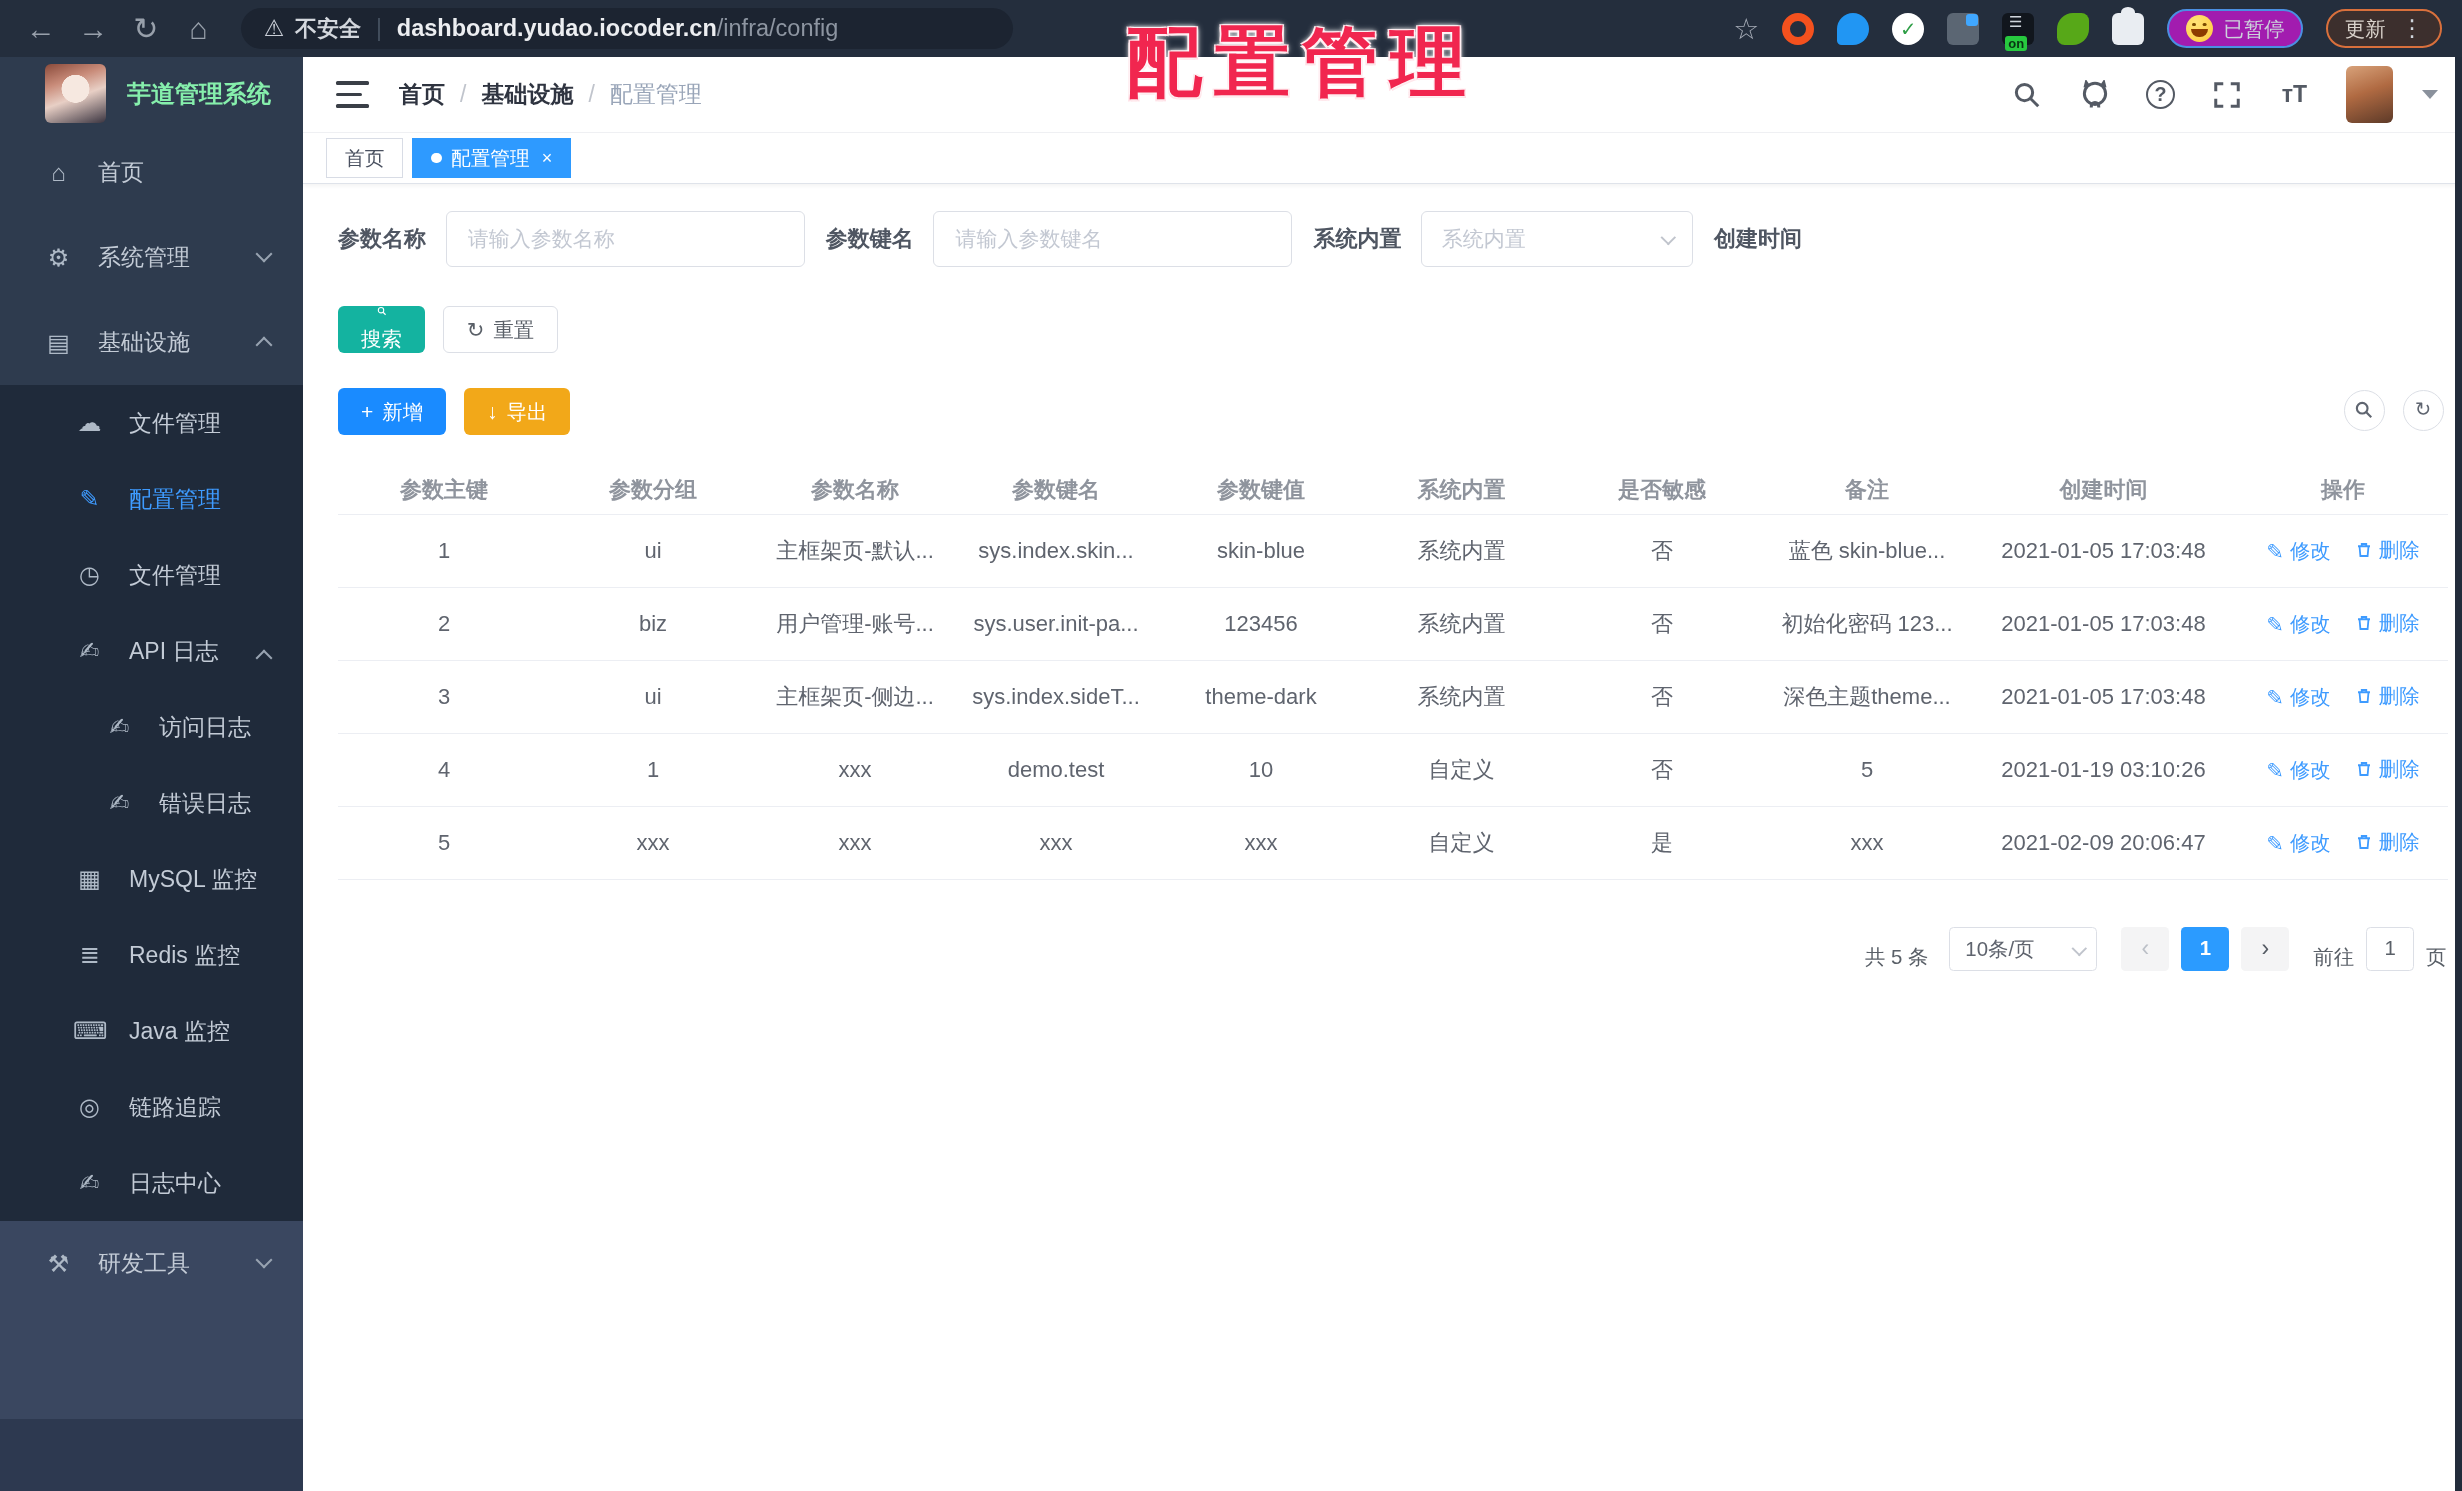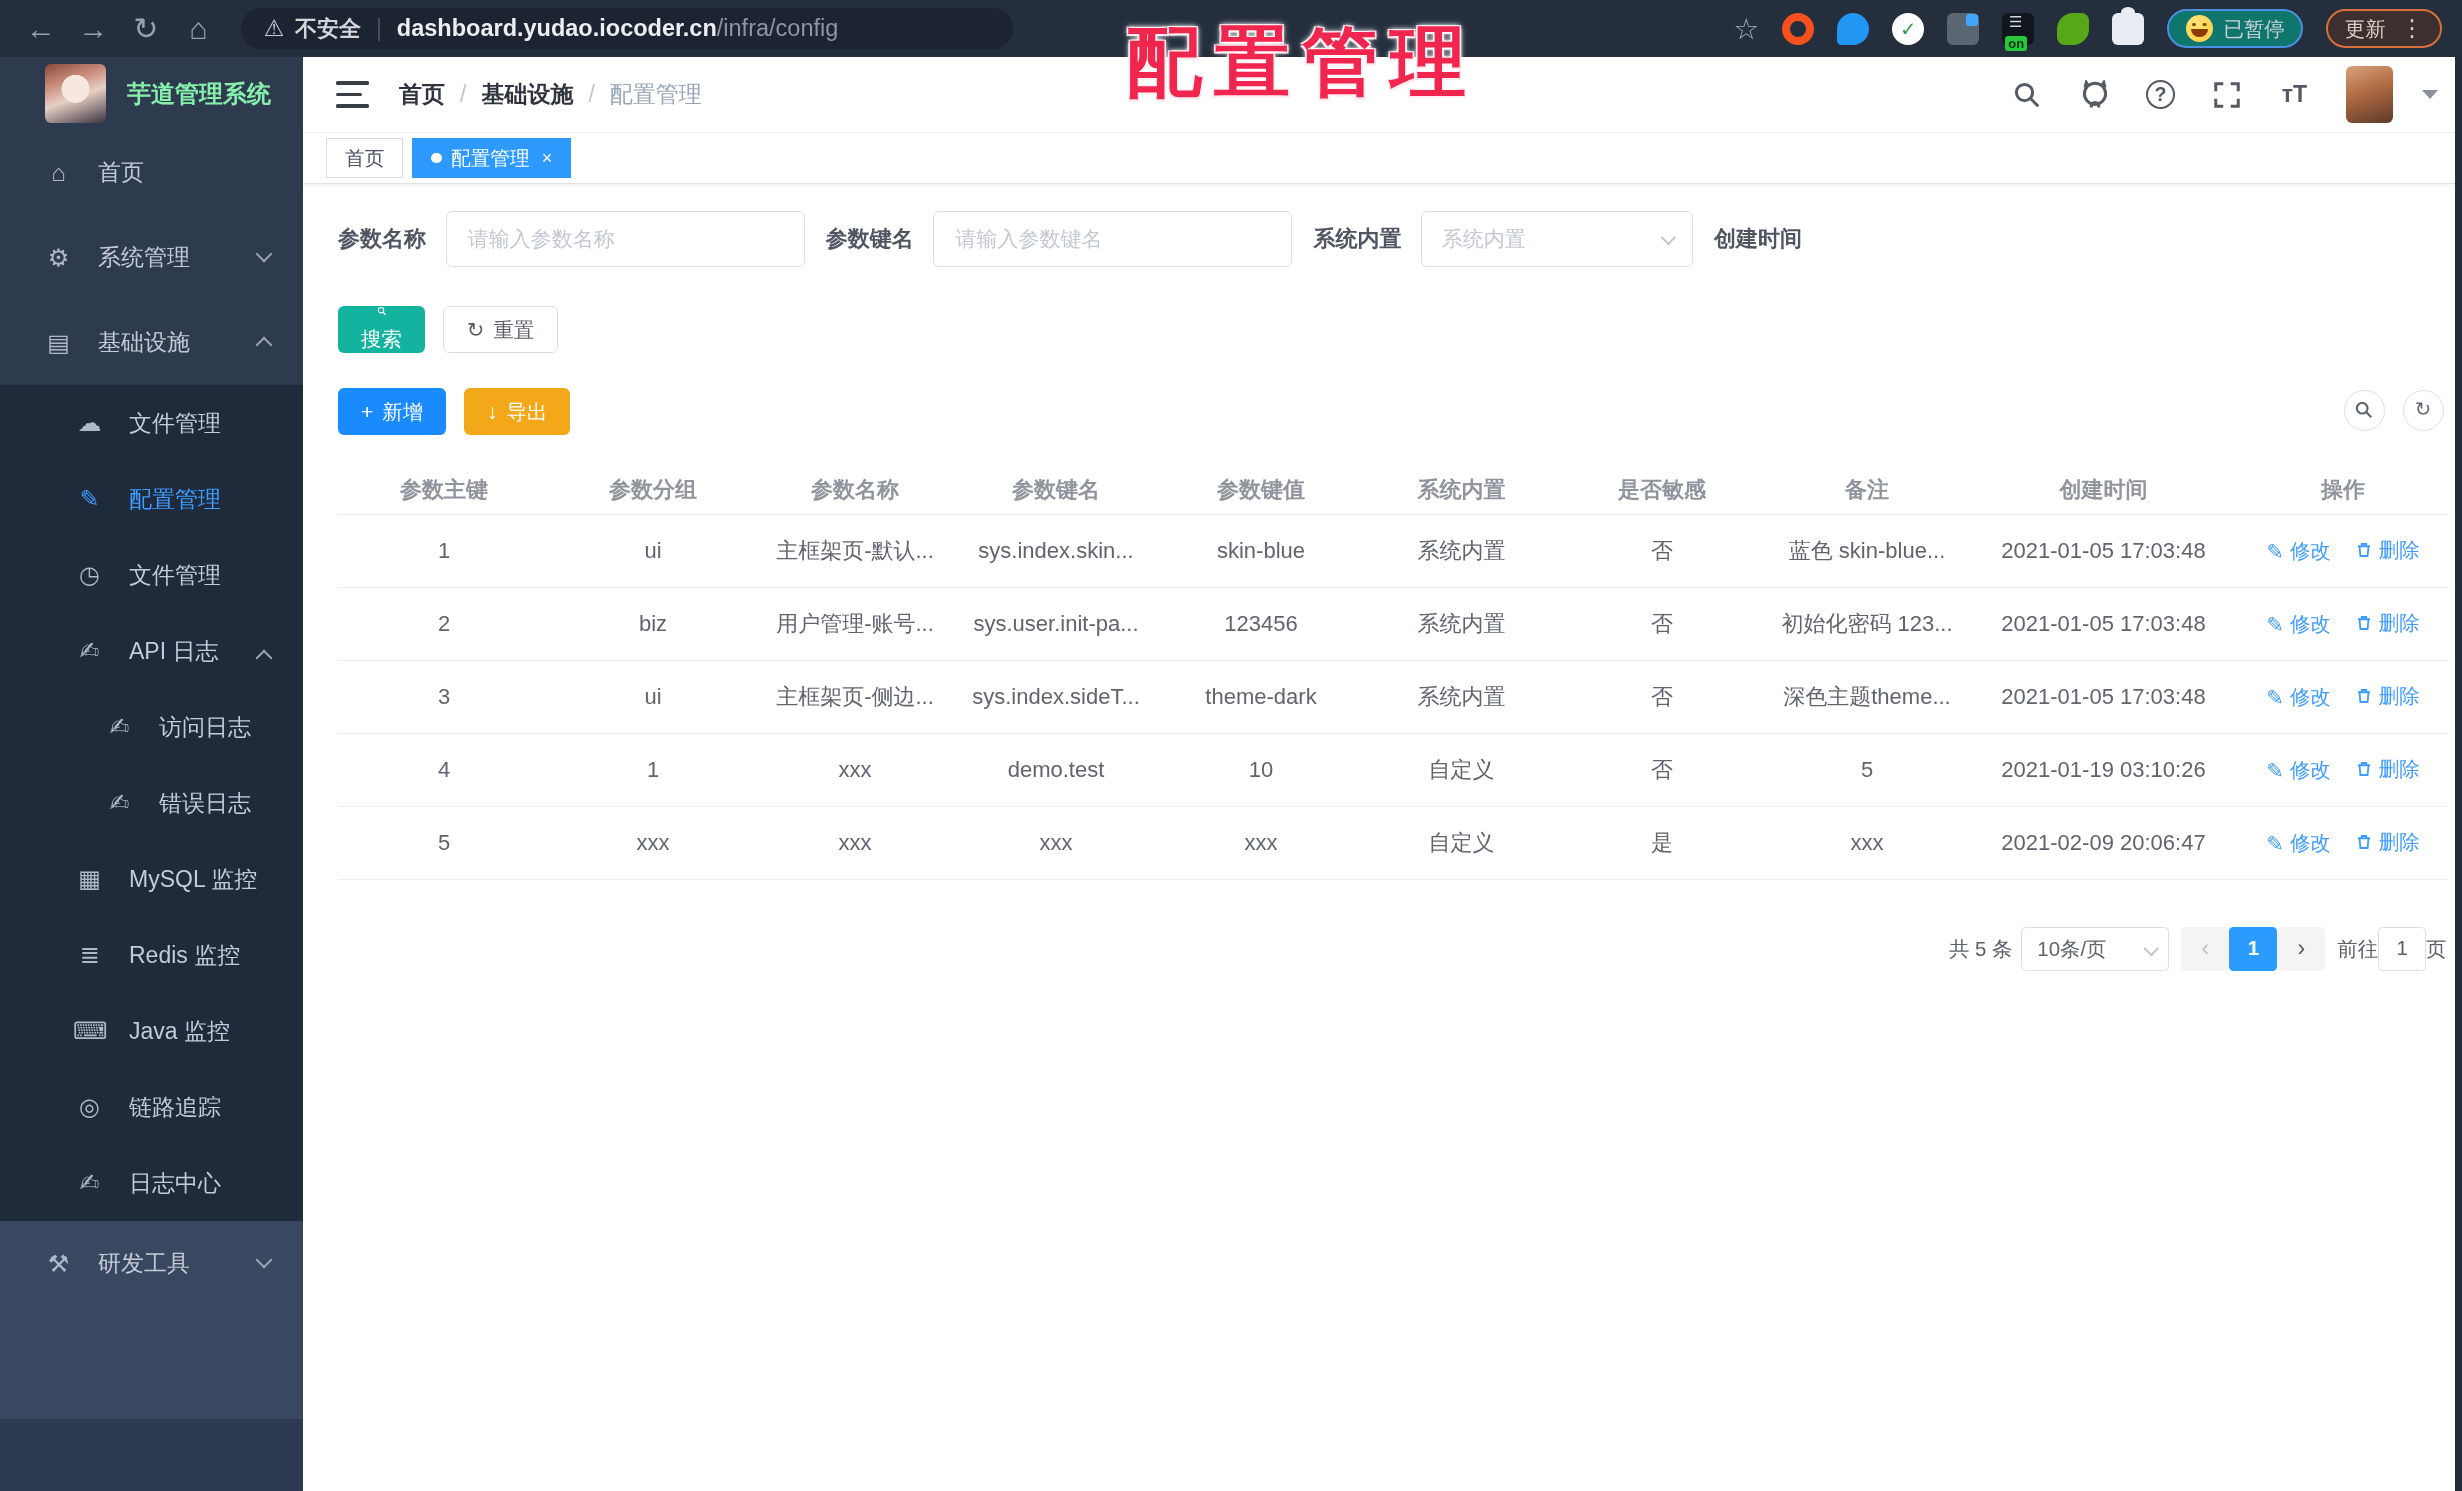--- a/index.html
+++ b/index.html
@@ -33,21 +33,21 @@
     left:6.8px; top:0px; }
   .ext-on::after { content:"on"; position:absolute; left:3px; bottom:-6px;
     background:#27c93f; color:#083313; font-size:13px; font-weight:700;
     border-radius:3px; padding:0 3px; }
   .ext-leaf { background:#57a818; border-radius:50% 7.6px 50% 7.6px; }
   .ext-puzzle { background:#e9edf2; border-radius:6px; }
   .ext-puzzle::after { content:""; position:absolute; left:9px; top:-5.3px; width:13.6px;
     height:10.6px; background:#e9edf2; border-radius:50%; }
   .chrome-pill { display:flex; align-items:center; height:39px; border-radius:21px;
     padding:0 16.6px; font-size:20.4px; gap:10.6px; }
-  .pill-paused { border:2.3px solid #4b8fe2; background:#0f766e; color:#ccd2db; }
+  .pill-paused { border:2.3px solid #4b8fe2; background:#a21caf; color:#ccd2db; }
   .emoji-face { width:27px; height:27px; background:radial-gradient(circle at 35% 30%,#ffe477,#ffc93c);
     border-radius:50%; position:relative; }
   .emoji-face::before { content:""; position:absolute; left:6px; top:7.6px; width:3.8px;
     height:3.8px; background:#7a4b00; border-radius:50%; box-shadow:10.6px 0 0 #7a4b00; }
   .emoji-face::after { content:""; position:absolute; left:5.3px; top:13.6px; width:16.6px;
     height:8.3px; background:#8c3b00; border-radius:0 0 16.6px 16.6px; }
   .pill-update { border:2.3px solid #d9703c; background:#3c2f2d; color:#d9d2cb; }
   .dots-v { color:#cfd5dc; font-size:23px; letter-spacing:0; margin-left:4.5px; }
 
   
@@ -163,22 +163,22 @@
     font-size:22px; }
   th { color:#8f949d; font-weight:700; height:47px; text-align:center;
     border-bottom:0.8px solid #eceef3; white-space:nowrap; }
   td { color:#5f646e; height:73px; text-align:center; border-bottom:0.8px solid #eceef3;
     white-space:nowrap; overflow:hidden; }
   .op-link { color:#3e9bff; font-size:20.4px; display:inline-flex; align-items:center;
     gap:6px; margin:0 9px; cursor:pointer; }
   .op-link svg { width:18px; height:18px; stroke:#3e9bff; fill:none; stroke-width:2.4; }
 
   
-  .pagination { margin-top:47px; display:flex; align-items:center; justify-content:flex-end;
-    font-size:20.4px; color:#5a6068; padding-right:1.5px; }
+  .pagination { margin-top:47px; display:flex; align-items:flex-end; justify-content:flex-end;
+    gap:12px; font-size:20.4px; color:#5a6068; padding-right:1.5px; }
   .pg-total { margin-right:9px; }
   .pg-size { width:148px; height:44px; border:0.8px solid #dcdfe6; border-radius:4.5px;
     display:flex; align-items:center; padding:0 15px; color:#5f646e; position:relative;
     margin-right:12px; }
   .pg-size .sel-chev { top:15px; right:12px; }
   .pg-btn { width:48px; height:44px; border-radius:4.5px; background:#f4f4f5;
     display:flex; align-items:center; justify-content:center; font-size:23px; }
   .pg-prev { color:#bcc0c8; }
   .pg-next { color:#545a63; }
   .pg-num { width:48px; height:44px; border-radius:4.5px; background:#2b9bff; color:#fff;

